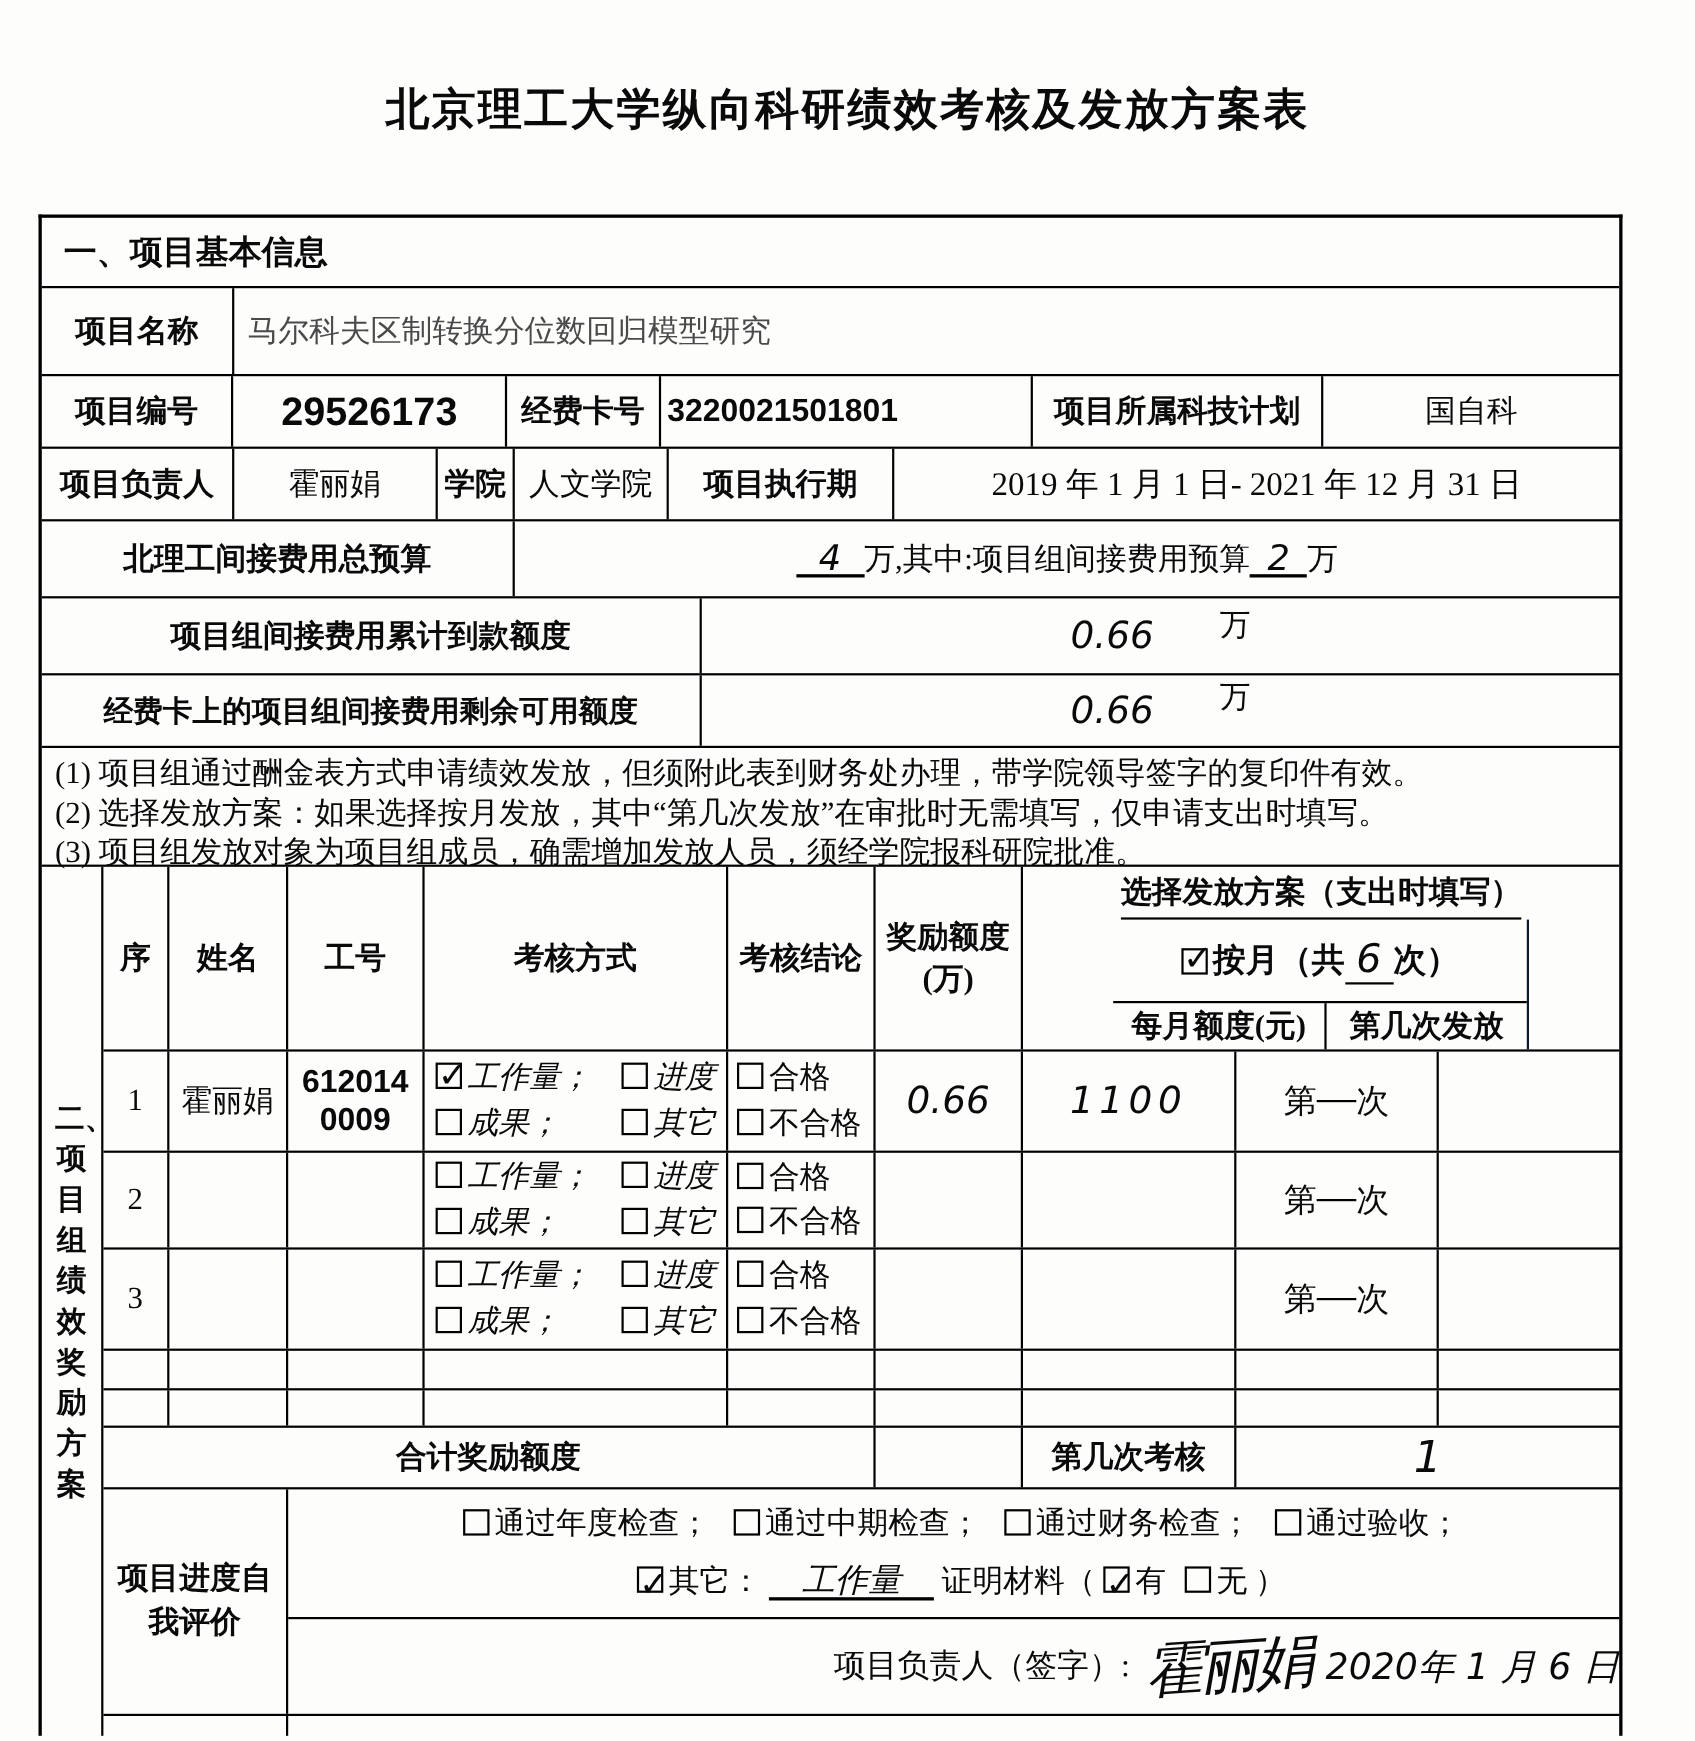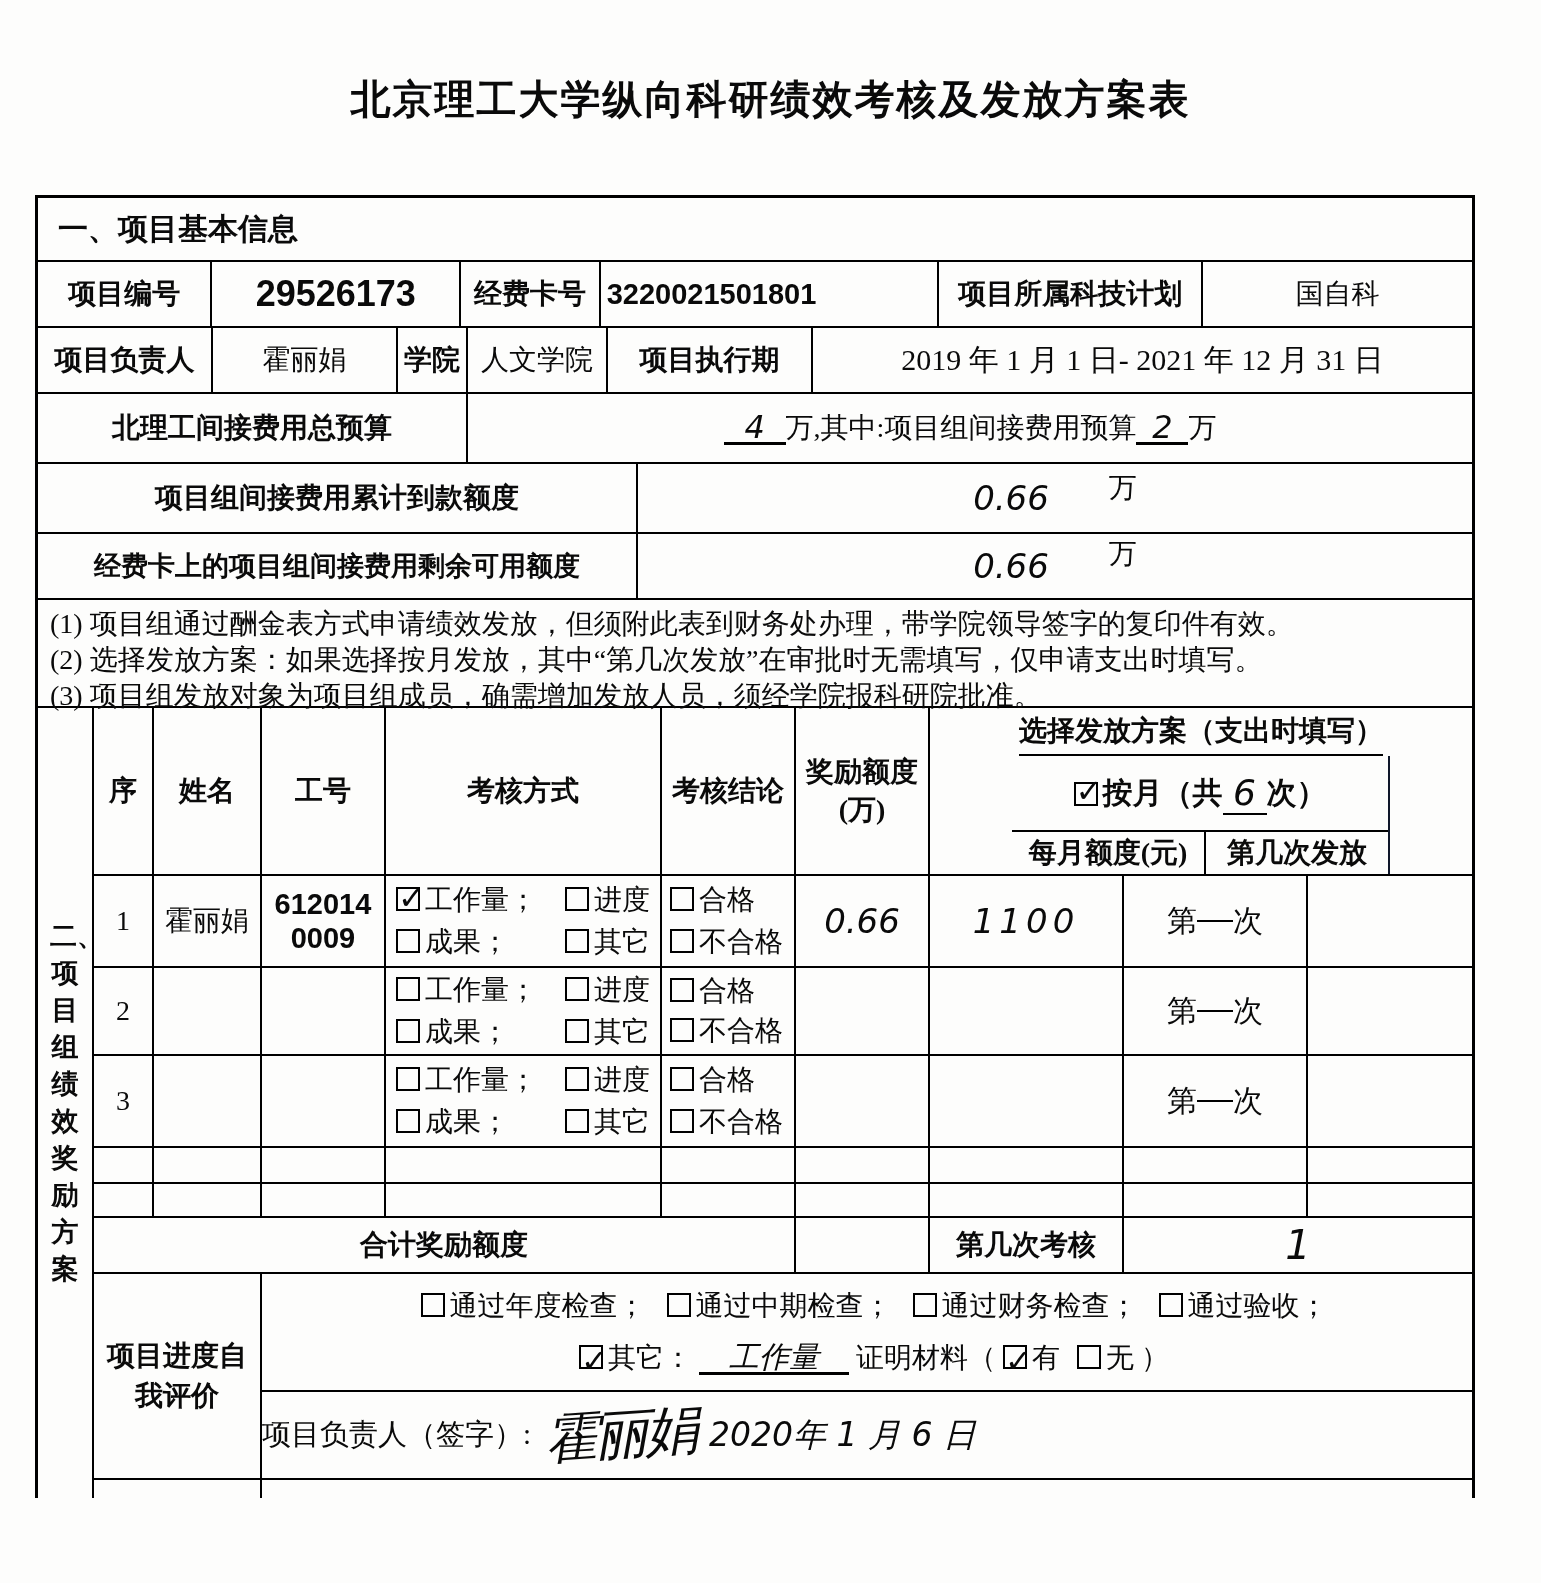--- a/index.html
+++ b/index.html
@@ -26,35 +26,39 @@
   .colflex{flex-direction:column;}
   .hw{font-family:"DejaVu Sans", sans-serif;font-style:italic;font-weight:500;}
   .blk{display:inline-block;min-width:62px;border-bottom:3px solid #000;text-align:center;line-height:30px;}
   .blk2{display:inline-block;min-width:36px;border-bottom:2px solid #000;}
   .cb{display:inline-block;width:20px;height:20px;border:2px solid #000;position:relative;margin:0 5px -2px 0;flex:none;}
   .cb.checked::after{content:"✓";position:absolute;left:0px;top:-12px;font-size:32px;font-weight:bold;font-style:normal;font-family:"DejaVu Sans",sans-serif;}
   .vtext{width:30px;font-size:27px;line-height:37px;word-break:break-all;text-align:center;font-weight:600;}
   .notes{display:block;padding:6px 12px;line-height:36px;text-align:left;font-size:28px;}
   .bignum{font-family:"Liberation Sans",sans-serif;font-weight:bold;font-size:36px;}
   .mednum{font-family:"Liberation Sans",sans-serif;font-weight:600;font-size:29px;}
-  .mline{display:flex;justify-content:space-between;align-items:center;width:100%;padding:0 10px;box-sizing:border-box;line-height:42px;}
+  .mline{display:flex;justify-content:space-between;align-items:center;width:100%;padding:0 10px;box-sizing:border-box;line-height:42px;font-style:italic;}
   .sig{font-size:54px;transform:rotate(-4deg);letter-spacing:-4px;margin:0 14px;}
   .sdate{font-size:33px;}
 </style>
 </head>
 <body>
 
 <div class="title">北京理工大学纵向科研绩效考核及发放方案表</div>
 
 <div class="form">
 
   <div class="r" style="height:64px">
     <div class="nr left lbl" style="flex:1;padding-left:20px;font-size:30px">一、项目基本信息</div>
   </div>
 
+  <div class="r" style="height:80px">
+    <div class="c lbl" style="width:175px">项目名称</div>
+    <div class="nr left" style="flex:1;padding-left:12px;color:#4a4a4a">马尔科夫区制转换分位数回归模型研究</div>
+  </div>
 
   <div class="r" style="height:66px">
     <div class="c lbl" style="width:175px">项目编号</div>
     <div class="c bignum" style="width:250px">29526173</div>
     <div class="c lbl" style="width:140px">经费卡号</div>
     <div class="c mednum left" style="width:340px;padding-left:6px">3220021501801</div>
     <div class="c lbl" style="width:265px">项目所属科技计划</div>
     <div class="nr" style="width:270px">国自科</div>
   </div>
 
@@ -265,21 +269,21 @@
             </div>
             <div style="line-height:52px">
               <span class="cb checked"></span><span>其它：</span>
               <span class="blk hw" style="min-width:150px;font-size:30px">工作量</span>
               <span style="">证明材料（</span>
               <span class="cb checked"></span><span>有</span>
               <span class="cb" style="margin-left:10px"></span><span>无</span>
               <span>）</span>
             </div>
           </div>
-          <div style="flex:1;display:flex;align-items:center;justify-content:flex-start">
+          <div style="flex:1;display:flex;align-items:center;justify-content:flex-end">
             <span style="font-size:29px">项目负责人（签字）:</span>
             <span class="hw sig">霍丽娟</span>
             <span class="hw sdate">2020年 1 月 6 日</span>
           </div>
         </div>
       </div>
 
       <div style="height:18px;display:flex">
         <div class="c" style="width:168px"></div>
         <div class="nr" style="flex:1"></div>

